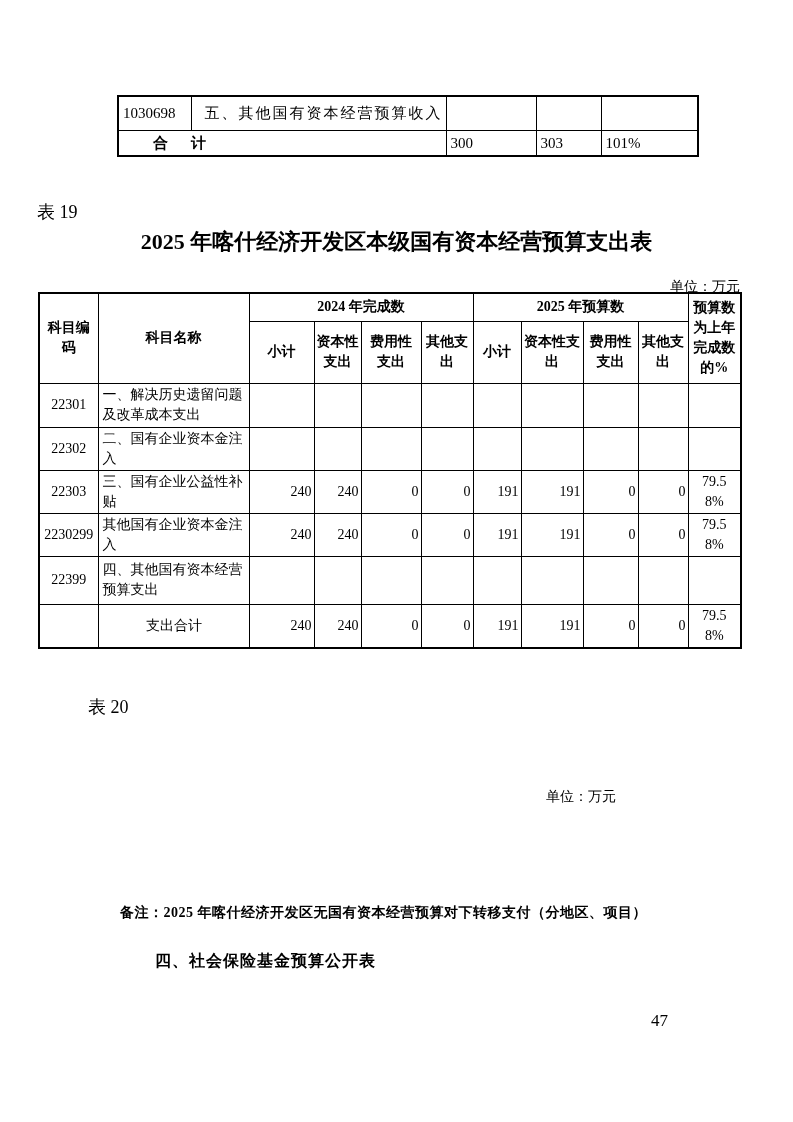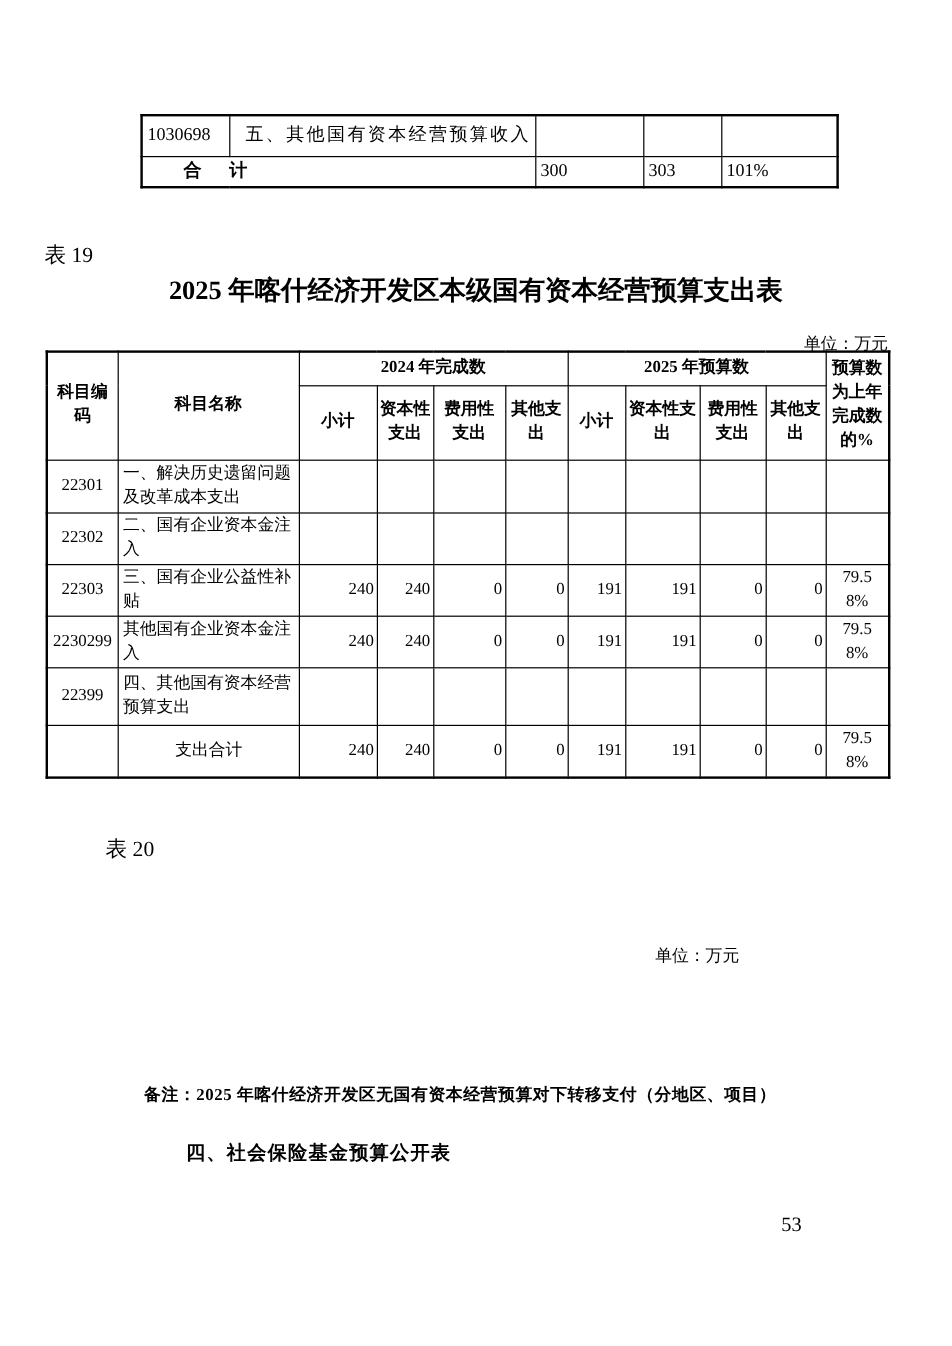--- a/index.html
+++ b/index.html
@@ -196,15 +196,15 @@
     </table>
 
   <div class="tag tag20">表 20</div>
   <div class="unit unit20">单位：万元</div>
 
 
   <div class="note">备注：2025 年喀什经济开发区无国有资本经营预算对下转移支付（分地区、项目）</div>
 
   <div class="section-heading">四、社会保险基金预算公开表</div>
 
-  <div class="pagenum">53</div>
+  <div class="pagenum">47</div>
 
 </div>
 
 </body></html>

